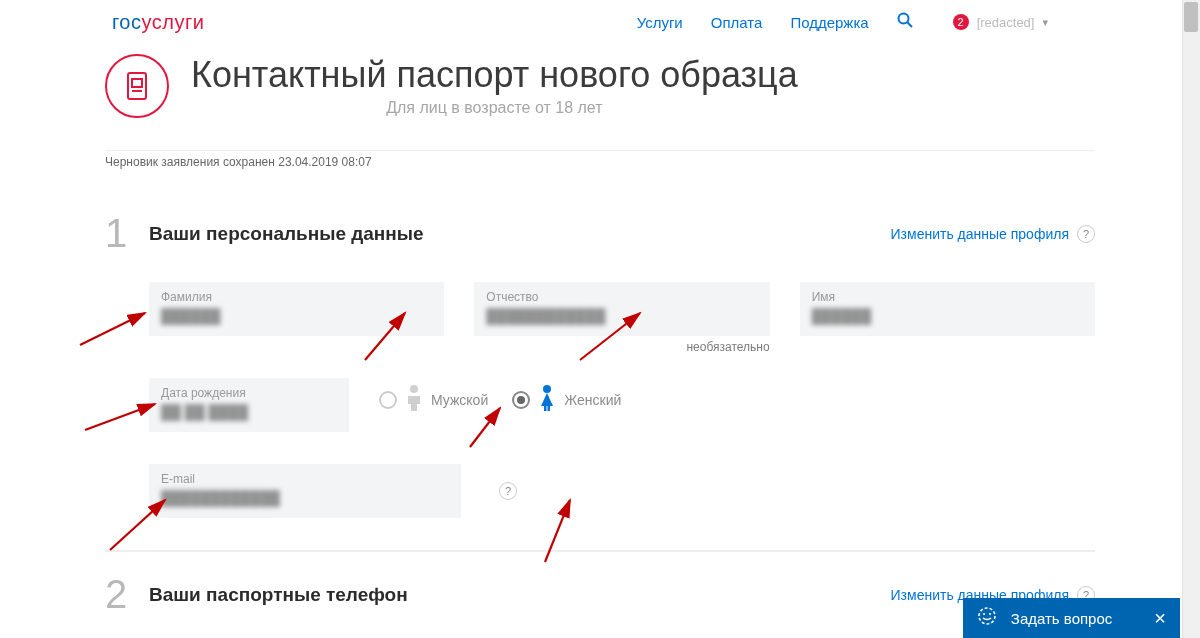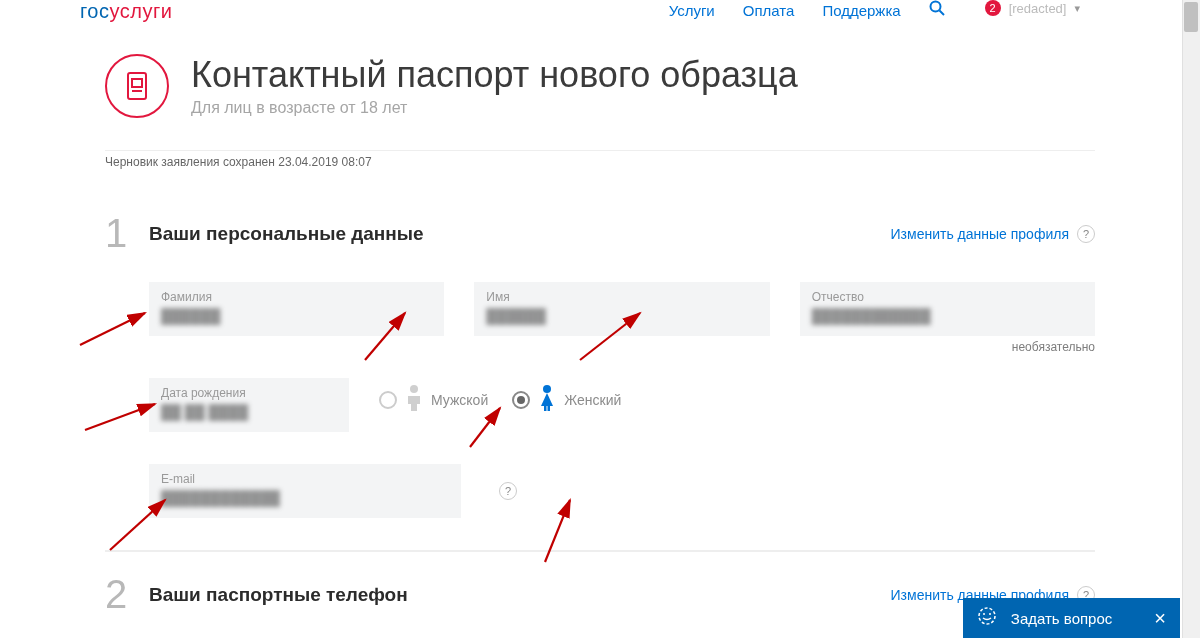--- a/index.html
+++ b/index.html
@@ -14,21 +14,21 @@
   }
   .scrollbar-track {
     position: absolute; right: 0; top: 0; width: 18px; height: 638px;
     background: #f0f0f0; border-left: 1px solid #e0e0e0;
   }
   .scrollbar-thumb {
     position: absolute; right: 2px; top: 2px; width: 14px; height: 30px;
     background: #c0c0c0; border-radius: 2px;
   }
   .header {
-    height: 44px; display: flex; align-items: flex-start; padding: 0 80px;
+    height: 44px; display: flex; align-items: center; padding: 0 112px;
     border-bottom: 0 solid transparent;
   }
   .logo { font-size: 20px; font-weight: 400; letter-spacing: 0.5px; }
   .logo .blue { color: #0065b1; font-weight: 500; }
   .logo .red { color: #e2173e; }
   .nav { margin-left: auto; display: flex; align-items: center; gap: 28px; margin-right: 40px; }
   .nav a { color: #0073d6; text-decoration: none; font-size: 15px; }
   .search-icon { color: #0073d6; font-size: 18px; }
   .userbox { display:flex; align-items:center; gap:8px; margin-right: 40px; }
   .badge {
@@ -39,21 +39,21 @@
   .chev { color:#999; font-size:11px; }
 
   .container { max-width: 1010px; margin: 0 auto; padding: 0 10px; }
   .title-row { display:flex; align-items:center; gap: 22px; padding-top: 10px; }
   .title-icon {
     width:64px; height:64px; border:2px solid #e2173e; border-radius:50%;
     display:flex; align-items:center; justify-content:center; color:#e2173e;
     flex-shrink:0;
   }
   h1 { font-size: 36px; font-weight: 300; color:#3b3b3b; line-height:1.1; }
-  .subtitle { font-size: 16px; color: #a6a6a6; margin-top: 4px; }
+  .subtitle { font-size: 16px; color: #a6a6a6; margin-top: 4px; text-align: center; }
   .draft-note { font-size: 12px; color:#666; margin-top: 32px; border-top:1px solid #eee; padding-top: 4px; }
 
   .section { margin-top: 42px; }
   .section-head { display:flex; align-items:center; }
   .section-num { font-size: 40px; font-weight: 200; color:#b8b8b8; width: 44px; }
   .section-title { font-size: 19px; font-weight: 600; color:#2b2b2b; flex: 1; }
   .section-link { color:#0073d6; font-size:14px; text-decoration:none; }
   .help-circle {
     display:inline-flex; align-items:center; justify-content:center;
     width:18px; height:18px; border:1px solid #ccc; border-radius:50%;
@@ -148,27 +148,27 @@
       <span class="help-circle">?</span>
     </div>
 
     <div class="form-body">
       <div class="row">
         <div class="field">
           <label>Фамилия</label>
           <div class="value">██████</div>
         </div>
         <div class="field">
-          <label>Имя</label>
-          <div class="value">██████</div>
-        </div>
-        <div class="field">
           <label>Отчество</label>
           <div class="value">████████████</div>
           <span class="optnote">необязательно</span>
+        </div>
+        <div class="field">
+          <label>Имя</label>
+          <div class="value">██████</div>
         </div>
       </div>
 
       <div class="row" style="margin-top:42px;">
         <div class="field narrow">
           <label>Дата рождения</label>
           <div class="value">██ ██ ████</div>
         </div>
         <div class="gender">
           <div class="gender-opt">

